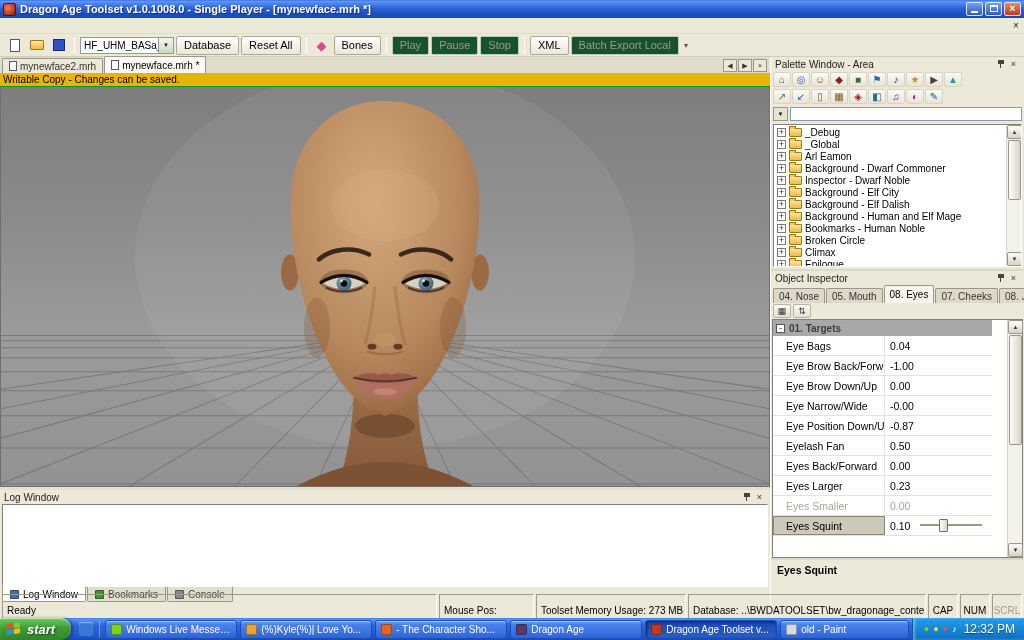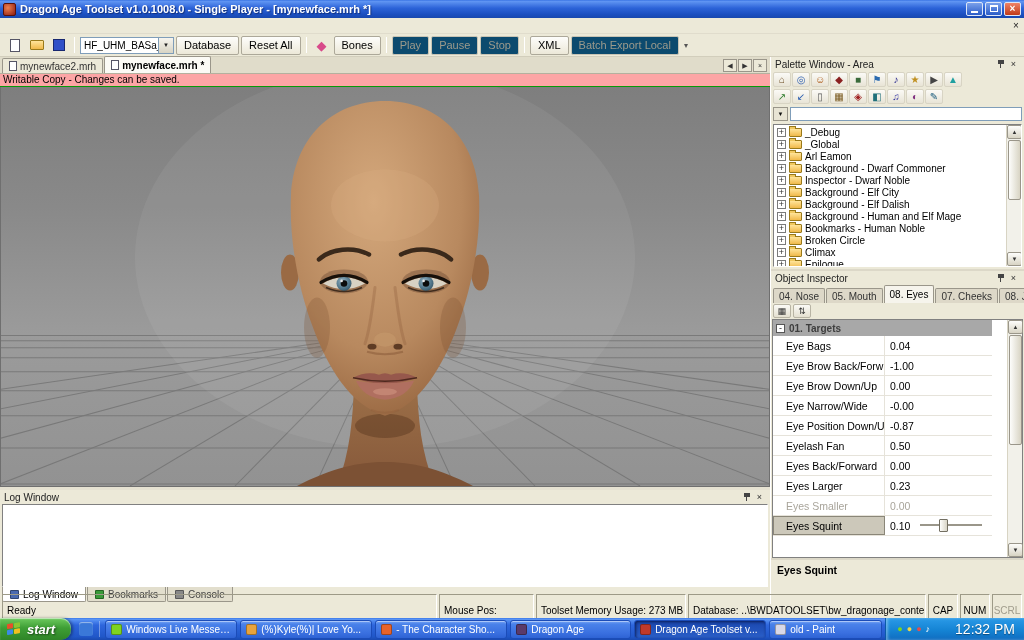--- a/index.html
+++ b/index.html
@@ -29,34 +29,34 @@
   .tbicon{width:20px;height:18px;display:flex;align-items:center;justify-content:center;border:1px solid transparent}
   .fi{display:block}
   .new-file-icon{width:10px;height:13px;background:#fff;border:1px solid #556}
   .open-file-icon{width:14px;height:10px;background:linear-gradient(#ffe49a,#f0b94a);border:1px solid #9a7a1a;border-radius:1px}
   .save-file-icon{width:12px;height:12px;background:#3050c8;border:1px solid #182870}
   .sep{width:1px;height:16px;background:#b8b4a4;border-right:1px solid #fff;margin:0 3px}
   .combo{width:94px;height:17px;background:#fff;border:1px solid #7f9db9;display:flex;align-items:center}
   .combo-text{flex:1;font-size:10px;padding-left:3px;white-space:nowrap;overflow:hidden}
   .combo-arrow{width:15px;height:15px;background:linear-gradient(#f6f4ee,#d8d4c4);border-left:1px solid #7f9db9;font-size:6px;display:flex;align-items:center;justify-content:center;color:#222}
   .tbtn{height:19px;padding:0 7px;font-family:inherit;font-size:11px;background:linear-gradient(#fdfdfb,#ece8d8);border:1px solid #aca899;border-radius:2px;color:#000}
-  .tbtn.disabled{color:#9c9a8c;border-color:#c8c4b4;background:#0c4a6e}
+  .tbtn.disabled{color:#9c9a8c;border-color:#c8c4b4;background:#14532d}
   .wand-glyph{font-size:13px;line-height:13px}
   .tb-overflow{font-size:8px;color:#555;padding:0 3px}
 
   
   .left-area{position:absolute;left:0;top:57px;width:770px;height:547px;display:flex;flex-direction:column}
   .tabstrip{height:17px;background:#e0dcca;display:flex;align-items:flex-end;padding-left:2px;border-bottom:1px solid #b4b09e}
   .dtabs{display:flex;gap:1px;align-items:flex-end}
   .dtab{height:15px;display:flex;align-items:center;gap:3px;padding:0 6px;font-size:10px;background:#ece9d8;border:1px solid #9a968a;border-bottom:none;border-radius:2px 2px 0 0;color:#333;white-space:nowrap}
-  .dtab.active{height:17px;background:#fbfaf5;font-weight:bold;color:#000}
+  .dtab.active{height:17px;background:#fbfaf5;font-weight:normal;color:#000}
   .doc-icon{width:8px;height:10px;background:#fff;border:1px solid #556;flex:0 0 8px}
   .tabstrip-controls{margin-left:auto;display:flex;gap:1px;padding:0 3px 1px 0}
   .ts-btn{width:14px;height:13px;font-size:7px;line-height:12px;text-align:center;border:1px solid #9a968a;background:#ece9d8;color:#333}
-  .greenbar{height:13px;background:#fca5a5;border-bottom:1px solid #089a08;font-size:10px;line-height:12px;padding-left:3px;color:#000}
+  .greenbar{height:13px;background:#eab308;border-bottom:1px solid #089a08;font-size:10px;line-height:12px;padding-left:3px;color:#000}
   .viewport{flex:1;position:relative;border:1px solid #6f6f6f;border-top:none;
     background:linear-gradient(180deg,#7e7e7e 0%,#898989 30%,#9b9b9b 62%,#929292 100%)}
   .face-svg{position:absolute;inset:0;width:100%;height:100%}
 
   
   .logwin{height:117px;background:#ece9d8;border-top:3px solid #e6e2d2;display:flex;flex-direction:column}
   .panel-header{height:14px;display:flex;align-items:center;padding:0 4px;font-size:10px;color:#222}
   .ph-title{flex:1;white-space:nowrap;overflow:hidden}
   .ph-btn{width:13px;height:12px;display:flex;align-items:center;justify-content:center;font-size:9px;color:#333}
   .pin-shape{position:relative;width:10px;height:10px;display:inline-block}
@@ -131,21 +131,21 @@
   .qicon{width:14px;height:14px;border-radius:3px;box-shadow:inset 0 1px 1px rgba(255,255,255,.5)}
   .tasks{flex:1;display:flex;gap:3px;padding:0 3px;overflow:hidden;align-items:center}
   .task{flex:1 1 auto;max-width:132px;min-width:60px;height:19px;display:flex;align-items:center;gap:4px;padding:0 5px;color:#fff;font-size:10px;white-space:nowrap;overflow:hidden;
     background:linear-gradient(180deg,#7aa6f5 0%,#4a82ea 18%,#3a70e0 70%,#2e63d4 100%);border:1px solid #1b4cb8;border-radius:3px;box-shadow:inset 0 1px 0 rgba(255,255,255,.4)}
   .task.active{background:linear-gradient(180deg,#1a47ae,#2a5ec8);box-shadow:inset 1px 1px 3px rgba(0,0,30,.6)}
   .ticon{width:11px;height:11px;border-radius:2px;flex:0 0 11px;border:1px solid rgba(0,0,0,.3)}
   .tlabel{overflow:hidden;text-overflow:ellipsis}
   .tray{height:22px;display:flex;align-items:center;gap:4px;padding:0 9px 0 11px;flex:0 0 auto;
     background:linear-gradient(180deg,#2a9ae8 0%,#1584d4 55%,#0f6cc0 100%);border-left:1px solid #0a5aa8;box-shadow:inset 2px 0 3px rgba(255,255,255,.35)}
   .tray-icon{font-size:9px;line-height:9px}
-  .clock{color:#fff;font-size:14px;margin-left:21px;text-shadow:0 1px 1px rgba(0,0,0,.4)}
+  .clock{color:#fff;font-size:12px;margin-left:3px;text-shadow:0 1px 1px rgba(0,0,0,.4)}
 </style>
 </head>
 <body>
 
 <div class="titlebar">
   <div class="app-icon"></div>
   <div class="window-title">Dragon Age Toolset v1.0.1008.0 - Single Player - [mynewface.mrh *]</div>
   <div class="winbtns">
     <div class="winbtn">
         <span class="min-glyph"></span>

